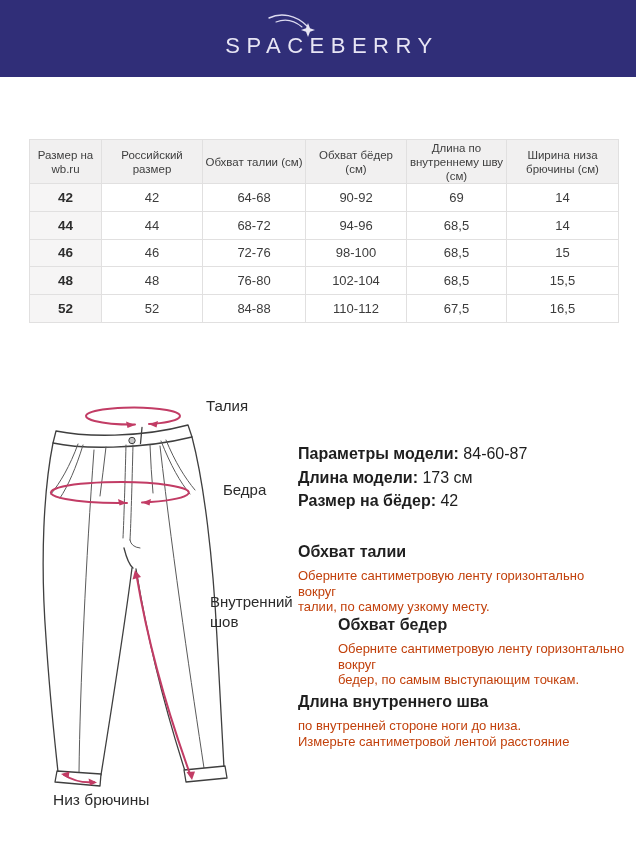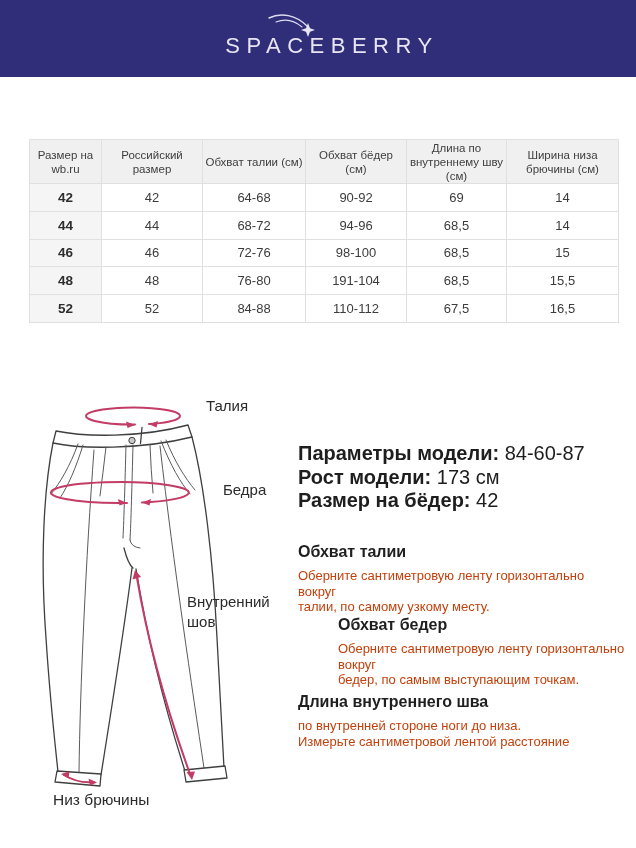--- a/index.html
+++ b/index.html
@@ -19,25 +19,25 @@
               padding:0 2px;box-sizing:border-box;}
   #size-table th{height:44px;background:#F1F0F0;font-weight:400;font-size:11.5px;line-height:14px;color:#3E3E3E;}
   #size-table td{height:27.8px;font-size:13px;color:#3C3C3C;background:#ffffff;}
   #size-table td.first{background:#F6F5F5;font-weight:700;font-size:13.5px;color:#2E2E2E;}
 
   
   #diagram{position:absolute;left:20px;top:388px;width:280px;height:445px;}
   .diag-label{position:absolute;font-size:15px;font-weight:500;color:#2B2B2B;line-height:20px;white-space:nowrap;}
   #label-waist{left:186px;top:8px;}
   #label-hips{left:203px;top:92px;}
-  #label-inseam{left:151px;top:204px;padding-left:16px;}
+  #label-inseam{left:174px;top:204px;padding-left:16px;}
   #label-hem{left:33px;top:402px;font-size:15.5px;}
 
   
-  #model-info{position:absolute;left:298px;top:442px;font-size:20px;line-height:23.5px;color:#1E1E1E;}
+  #model-info{position:absolute;left:298px;top:442px;font-size:16px;line-height:23.5px;color:#1E1E1E;}
   #model-info .lbl{font-weight:700;}
   #model-info .val{font-weight:400;}
   .guide{position:absolute;left:298px;width:300px;}
   #guide-0{top:543px;} #guide-1{top:616px;margin-left:40px;} #guide-2{top:693px;}
   .guide h3{margin:0 0 7px 0;font-size:16px;font-weight:700;color:#1F1F1F;}
   .guide .body{font-size:13px;line-height:15.5px;color:#c2410c;}
 </style>
 </head>
 <body>
 
@@ -93,21 +93,21 @@
         <td>46</td>
         <td>72-76</td>
         <td>98-100</td>
         <td>68,5</td>
         <td>15</td>
       </tr>
       <tr>
         <td class="first">48</td>
         <td>48</td>
         <td>76-80</td>
-        <td>191-104</td>
+        <td>102-104</td>
         <td>68,5</td>
         <td>15,5</td>
       </tr>
       <tr>
         <td class="first">52</td>
         <td>52</td>
         <td>84-88</td>
         <td>110-112</td>
         <td>67,5</td>
         <td>16,5</td>
@@ -171,21 +171,21 @@
     </div>
     <div class="diag-label" id="label-hem">Низ брючины</div>
   </div>
 
   <div id="model-info">
     <div>
       <span class="lbl">Параметры модели:</span>
       <span class="val">84-60-87</span>
     </div>
     <div>
-      <span class="lbl">Рост модели:</span>
+      <span class="lbl">Длина модели:</span>
       <span class="val">173 см</span>
     </div>
     <div>
       <span class="lbl">Размер на бёдер:</span>
       <span class="val">42</span>
     </div>
   </div>
 
   <div class="guide" id="guide-0">
     <h3>Обхват талии</h3>

